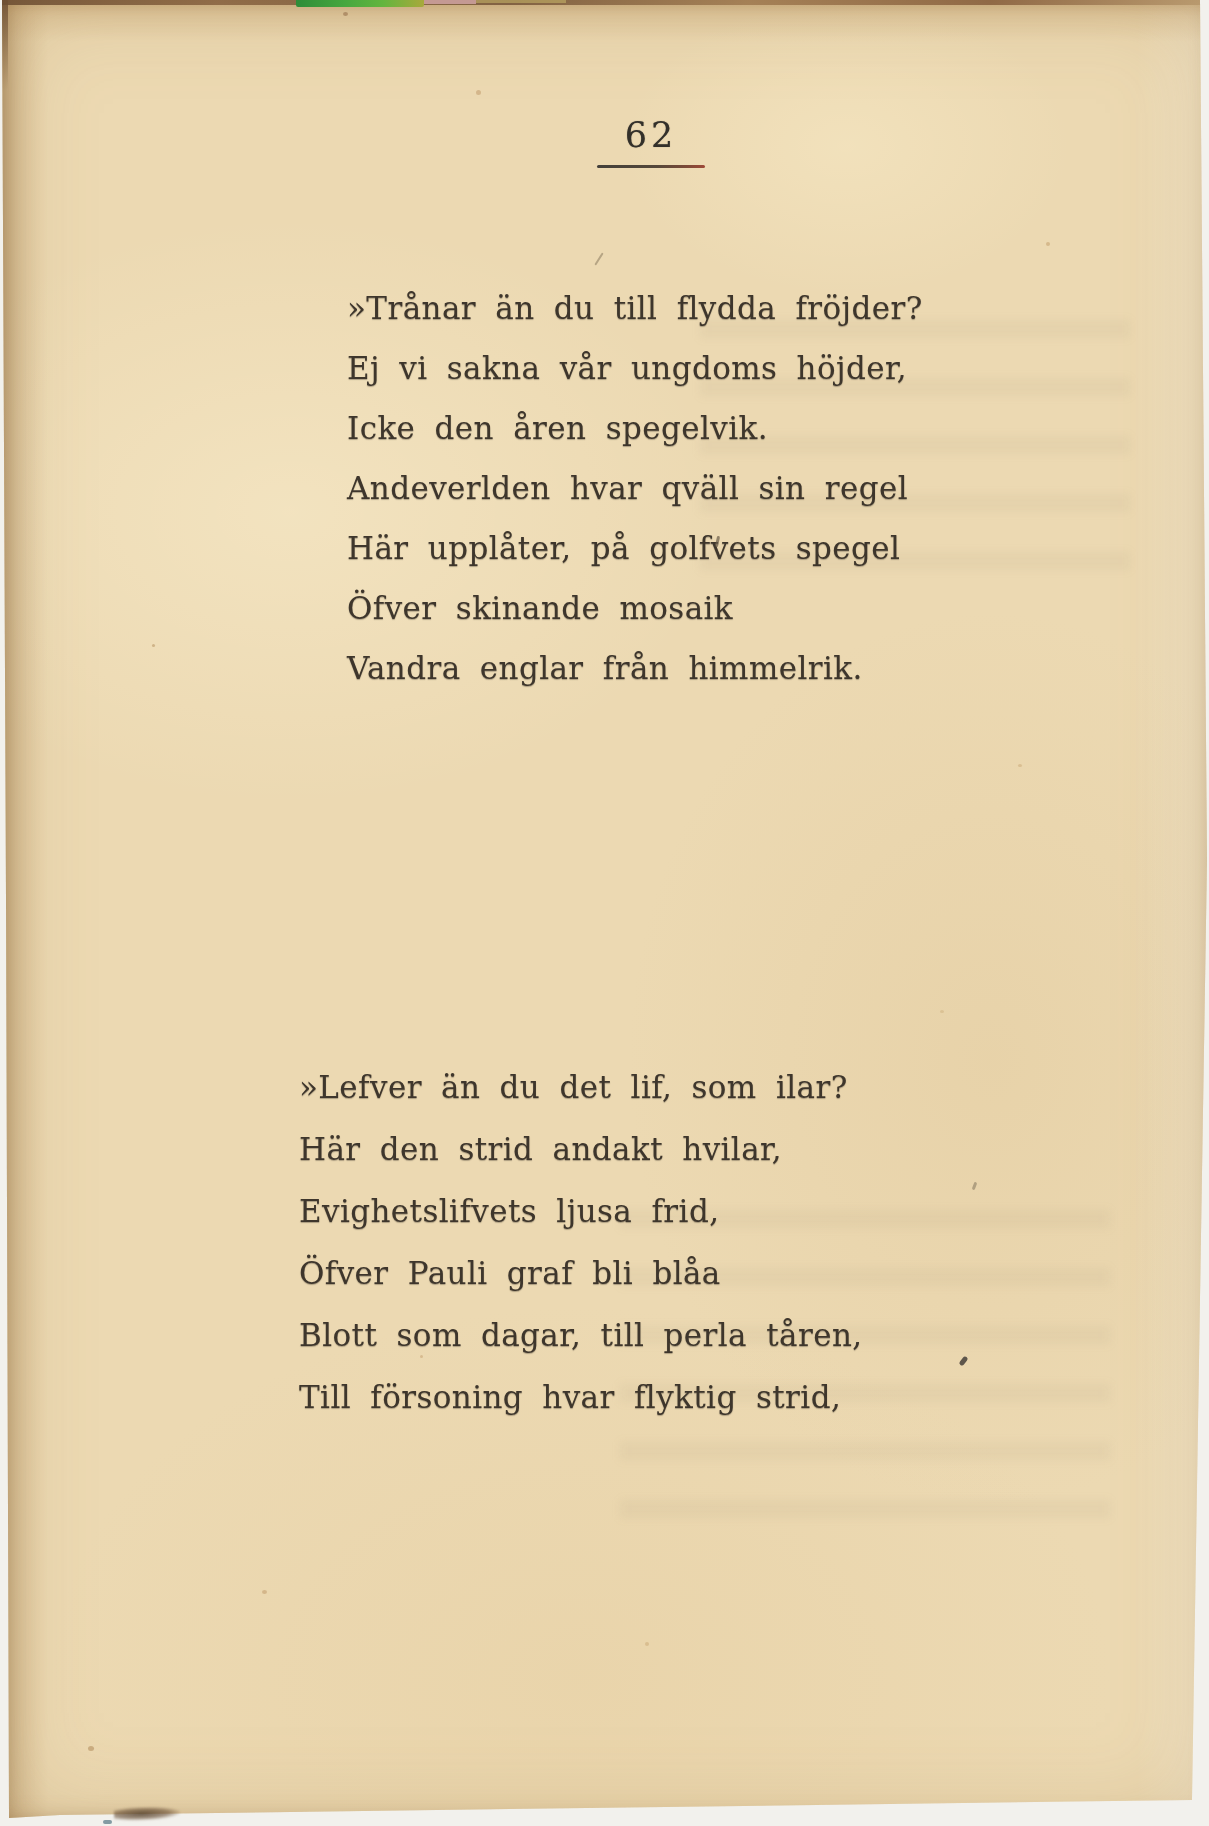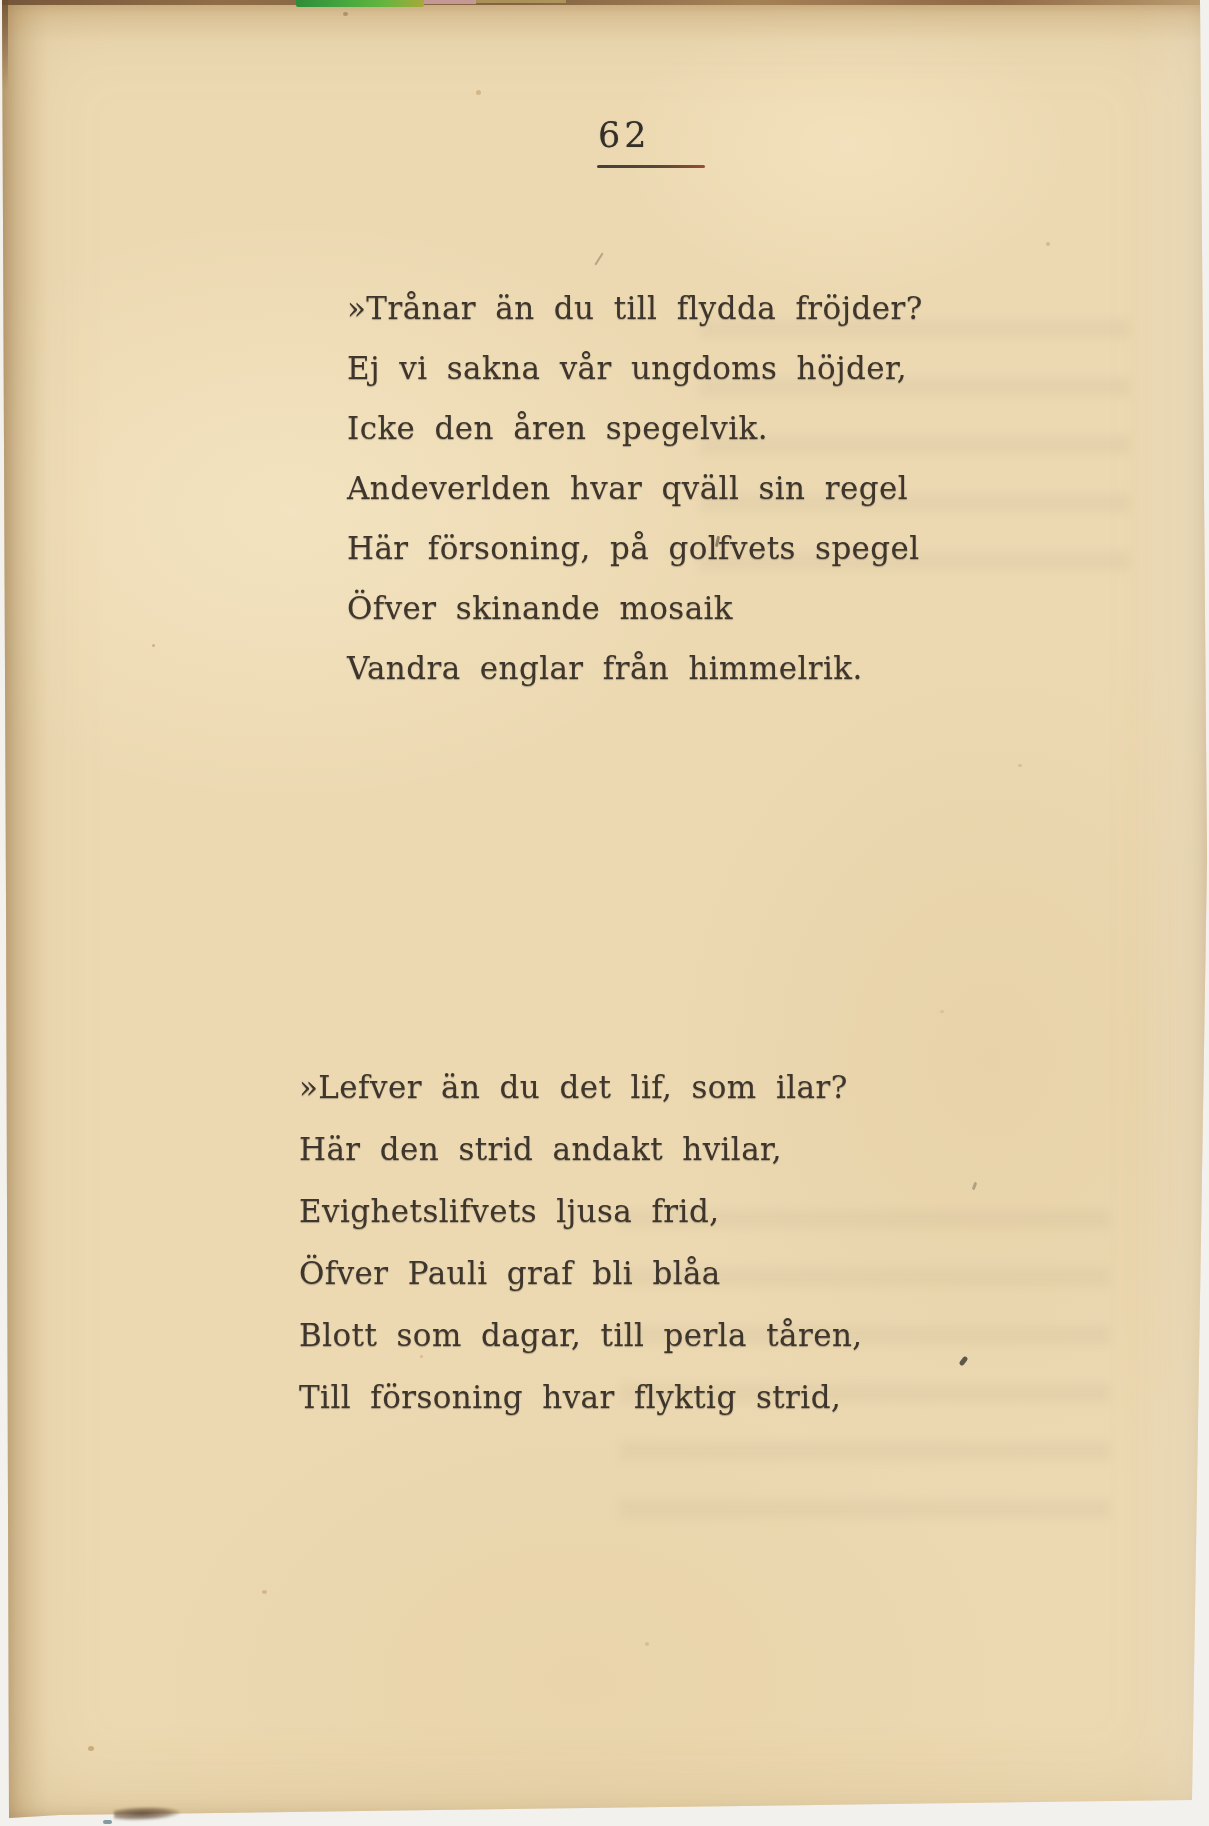--- a/index.html
+++ b/index.html
@@ -46,21 +46,21 @@
   .yellow-sliver {
     position: absolute; left: 476px; top: 0; width: 90px; height: 3px;
     background: #cfc06e; opacity: 0.5;
   }
   .left-corner-shade {
     position: absolute; left: 0; top: 0; width: 8px; height: 90px;
     background: linear-gradient(180deg, rgba(110,79,51,0.85), rgba(110,79,51,0));
   }
   .page-number {
     position: absolute; left: 598px; top: 116px; width: 106px;
-    text-align: left;
+    text-align: center;
     font-size: 35px; line-height: 38px;
     letter-spacing: 4px;
     color: #33302a;
     text-shadow: 0 0 1px rgba(51,48,42,0.45);
   }
   .page-number-rule {
     position: absolute; left: 597px; top: 165px; width: 108px; height: 3px;
     border-radius: 2px;
     background: linear-gradient(90deg, #43403a 0%, #55483a 55%, #7b4a38 82%, #9f4a38 100%);
   }
@@ -113,21 +113,21 @@
     <div class="ghost ghost-2"></div>
 
     <div class="page-number">62</div>
     <div class="page-number-rule"></div>
 
     <div class="stanza stanza-1">
       <div class="poem-line">»Trånar än du till flydda fröjder?</div>
       <div class="poem-line">Ej vi sakna vår ungdoms höjder,</div>
       <div class="poem-line">Icke den åren spegelvik.</div>
       <div class="poem-line">Andeverlden hvar qväll sin regel</div>
-      <div class="poem-line">Här försoning, på golfvets spegel</div>
+      <div class="poem-line">Här upplåter, på golfvets spegel</div>
       <div class="poem-line">Öfver skinande mosaik</div>
       <div class="poem-line">Vandra englar från himmelrik.</div>
     </div>
 
     <div class="stanza stanza-2">
       <div class="poem-line">»Lefver än du det lif, som ilar?</div>
       <div class="poem-line">Här den strid andakt hvilar,</div>
       <div class="poem-line">Evighetslifvets ljusa frid,</div>
       <div class="poem-line">Öfver Pauli graf bli blåa</div>
       <div class="poem-line">Blott som dagar, till perla tåren,</div>

